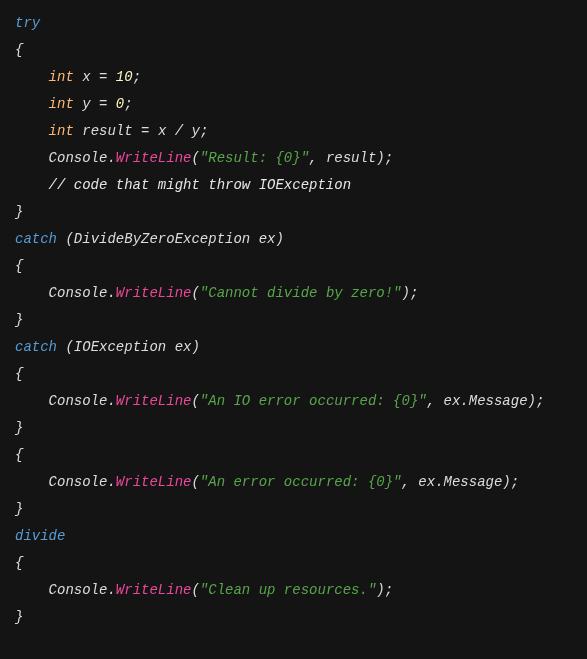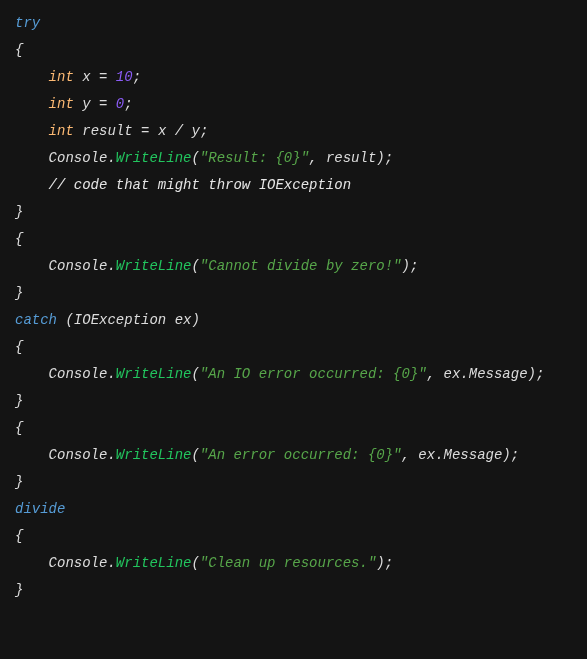--- a/index.html
+++ b/index.html
@@ -11,38 +11,39 @@
     line-height: 27px;
     color: #dcdcdc;
     width: 587px;
     box-sizing: border-box;
   }
   .line { white-space: pre; font-style: italic; }
   .kw-control { color: #569cd6; }
   .kw-type { color: #fdba74; }
   .brace { color: #dcdcdc; }
   .ident { color: #dcdcdc; }
-  .num-red { color: #8b5cf6; }
+  .num-red { color: #fef9c3; }
   .op { color: #dcdcdc; }
-  .method { color: #22c55e; }
+  .method { color: #ec4899; }
   .str { color: #57a64a; }
   .comment { color: #e5e5e5; }
 </style>
 </head>
 <body>
 
 <div>
 <div class="line"><span class="kw-control">try</span></div>
 <div class="line"><span class="brace">{</span></div>
 <div class="line">    <span class="kw-type">int</span> <span class="ident">x</span><span class="op"> = </span><span class="num-red">10</span><span class="op">;</span></div>
 <div class="line">    <span class="kw-type">int</span> <span class="ident">y</span><span class="op"> = </span><span class="num-red">0</span><span class="op">;</span></div>
 <div class="line">    <span class="kw-type">int</span> <span class="ident">result</span><span class="op"> = </span><span class="ident">x</span><span class="op"> / </span><span class="ident">y</span><span class="op">;</span></div>
 <div class="line">    <span class="ident">Console</span><span class="op">.</span><span class="method">WriteLine</span><span class="op">(</span><span class="str">"Result: {0}"</span><span class="op">, </span><span class="ident">result</span><span class="op">)</span><span class="op">;</span></div>
 <div class="line">    <span class="comment">// code that might throw IOException</span></div>
 <div class="line"><span class="brace">}</span></div>
+<div class="line"><span class="kw-control">catch</span> <span class="op">(</span><span class="ident">DivideByZeroException</span> <span class="ident">ex</span><span class="op">)</span></div>
 <div class="line"><span class="brace">{</span></div>
 <div class="line">    <span class="ident">Console</span><span class="op">.</span><span class="method">WriteLine</span><span class="op">(</span><span class="str">"Cannot divide by zero!"</span><span class="op">)</span><span class="op">;</span></div>
 <div class="line"><span class="brace">}</span></div>
 <div class="line"><span class="kw-control">catch</span> <span class="op">(</span><span class="ident">IOException</span> <span class="ident">ex</span><span class="op">)</span></div>
 <div class="line"><span class="brace">{</span></div>
 <div class="line">    <span class="ident">Console</span><span class="op">.</span><span class="method">WriteLine</span><span class="op">(</span><span class="str">"An IO error occurred: {0}"</span><span class="op">, </span><span class="ident">ex</span><span class="op">.</span><span class="ident">Message</span><span class="op">)</span><span class="op">;</span></div>
 <div class="line"><span class="brace">}</span></div>
 <div class="line"><span class="brace">{</span></div>
 <div class="line">    <span class="ident">Console</span><span class="op">.</span><span class="method">WriteLine</span><span class="op">(</span><span class="str">"An error occurred: {0}"</span><span class="op">, </span><span class="ident">ex</span><span class="op">.</span><span class="ident">Message</span><span class="op">)</span><span class="op">;</span></div>
 <div class="line"><span class="brace">}</span></div>

